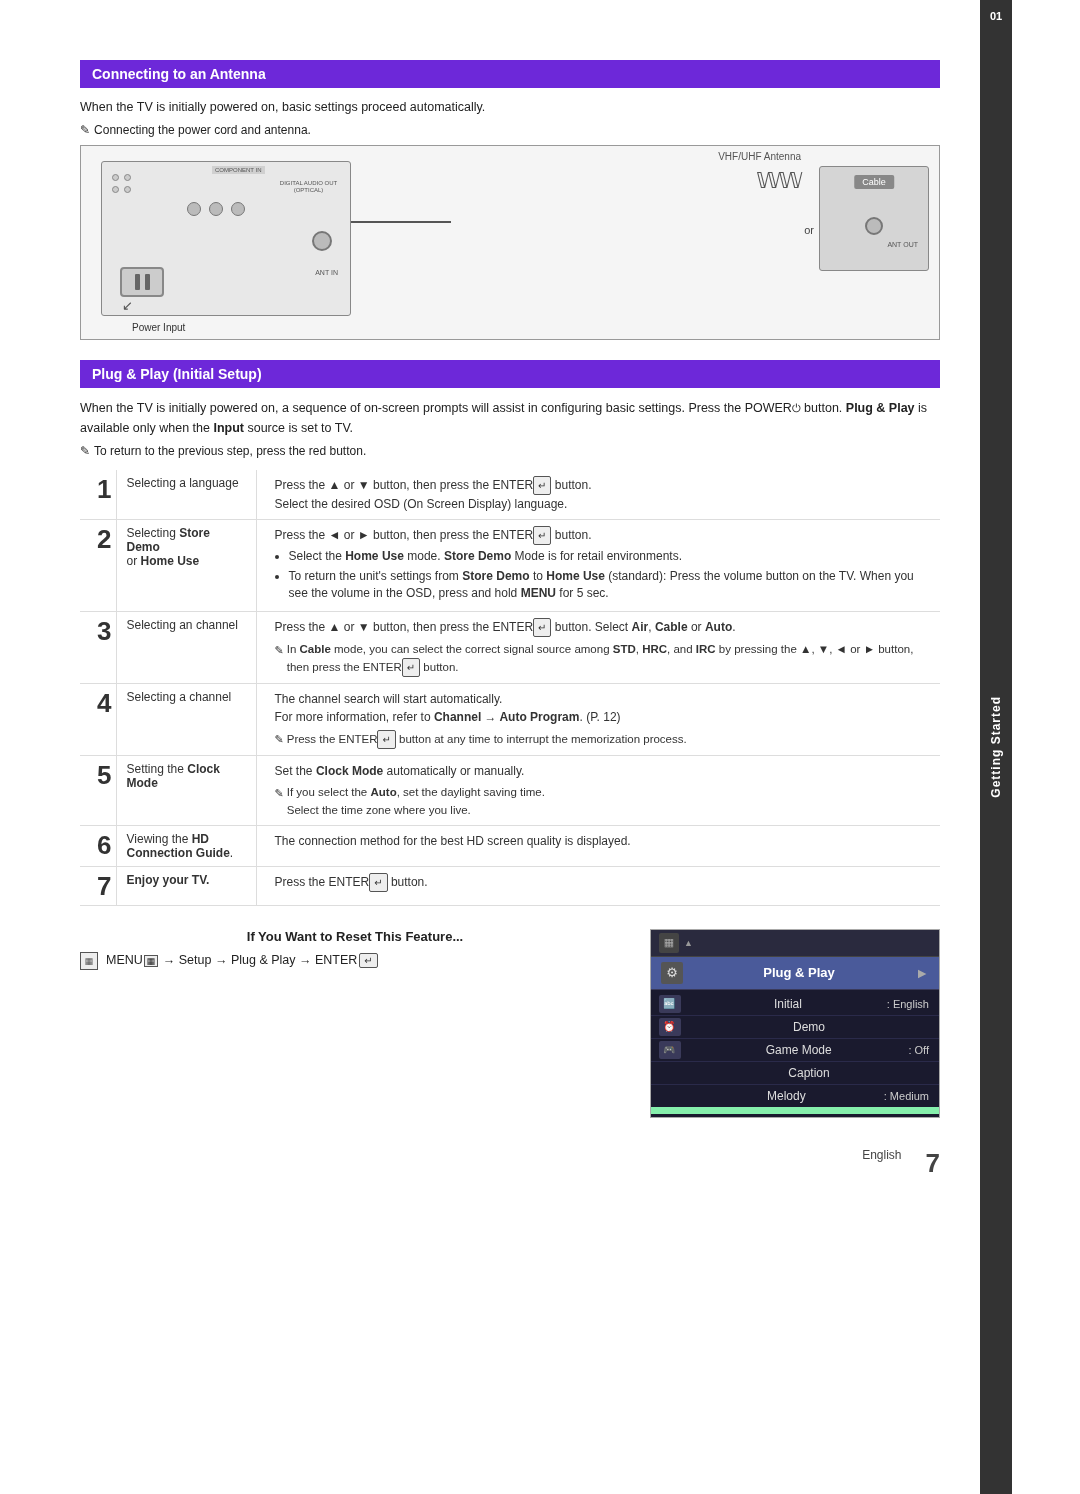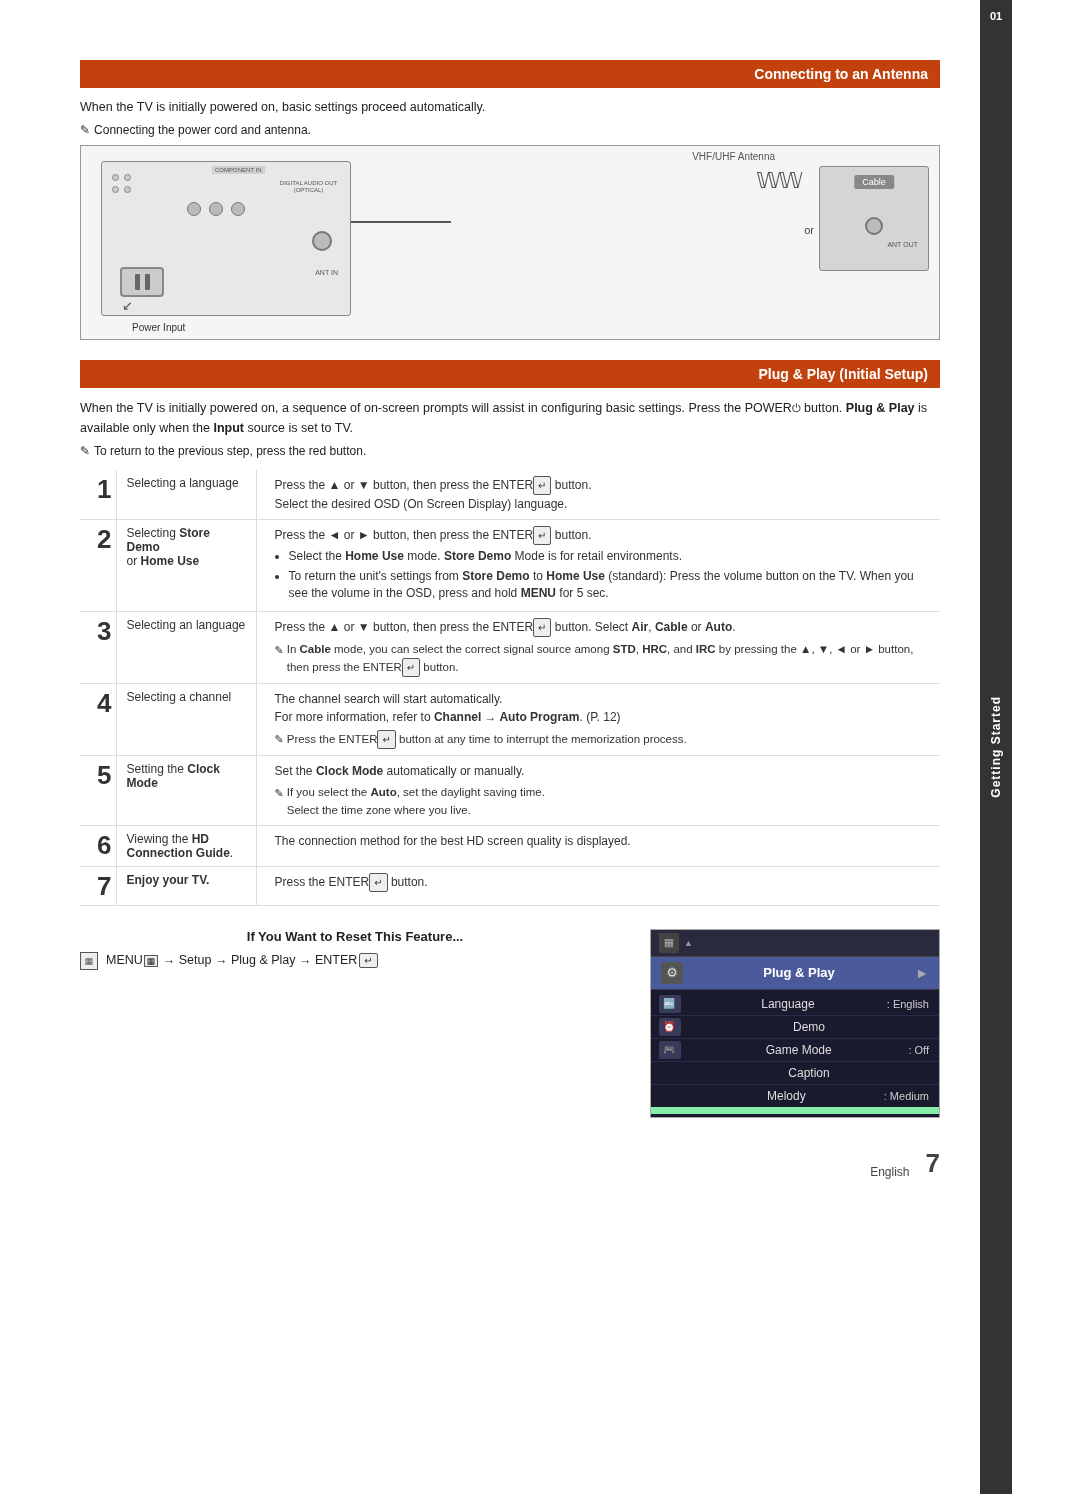--- a/index.html
+++ b/index.html
@@ -48,23 +48,23 @@
     .side-tab-number {
       position: absolute;
       top: 10px;
       color: #fff;
       font-size: 11px;
       font-weight: bold;
     }
 
     
     .section-header {
-      background: #c2410c;
+      background: #6d28d9;
       color: #fff;
-      text-align: right;
+      text-align: left;
       font-weight: bold;
       font-size: 14px;
       padding: 6px 12px;
       margin-bottom: 10px;
     }
 
     
     .antenna-section {
       margin-bottom: 20px;
     }
@@ -249,24 +249,24 @@
       border: 1px solid #aaa;
       background: #1a1a2e;
       color: #fff;
       flex-shrink: 0;
     }
 
     
     .page-footer {
       display: flex;
       justify-content: flex-end;
-      align-items: flex-end;
+      align-items: flex-start;
       margin-top: 20px;
       padding-top: 10px;
-      gap: 16px;
+      gap: 24px;
     }
 
     .footer-lang {
       font-size: 12px;
       color: #444;
     }
 
     .footer-page-num {
       font-size: 26px;
       font-weight: bold;
@@ -335,21 +335,21 @@
             <div style="width:5px;height:16px;background:#666;border-radius:1px;"></div>
             <div style="width:5px;height:16px;background:#666;border-radius:1px;"></div>
           </div>
 
           <div style="position:absolute;bottom:2px;left:20px;font-size:13px;color:#555;">↙</div>
           <div style="position:absolute;bottom:-18px;left:30px;font-size:10px;color:#333;">Power Input</div>
         </div>
 
         <div style="position:absolute;left:270px;top:75px;width:100px;height:2px;background:#555;"></div>
 
-        <div style="position:absolute;right:164px;top:5px;font-size:10px;color:#555;">VHF/UHF Antenna</div>
+        <div style="position:absolute;right:138px;top:5px;font-size:10px;color:#555;">VHF/UHF Antenna</div>
         <div style="position:absolute;right:138px;top:22px;font-size:22px;color:#555;letter-spacing:-2px;">𝕎𝕎</div>
 
         <div style="position:absolute;right:125px;top:78px;font-size:11px;color:#444;">or</div>
 
         <div style="position:absolute;right:10px;top:20px;width:110px;height:105px;background:#d5d5d5;border:1px solid #888;border-radius:3px;">
           <div style="position:absolute;top:8px;left:50%;transform:translateX(-50%);background:#888;color:#fff;font-size:9px;padding:2px 8px;border-radius:2px;white-space:nowrap;">Cable</div>
           <div style="position:absolute;bottom:22px;right:10px;font-size:7px;color:#555;">ANT OUT</div>
           <div style="position:absolute;bottom:35px;left:50%;transform:translateX(-50%);width:18px;height:18px;border-radius:50%;border:2px solid #777;background:#bbb;"></div>
         </div>
       </div>
@@ -388,21 +388,21 @@
               Press the <span class="triangle-left"></span> or <span class="triangle-right"></span> button, then press the ENTER<span class="enter-btn">↵</span> button.
               <ul>
                 <li>Select the <b>Home Use</b> mode. <b>Store Demo</b> Mode is for retail environments.</li>
                 <li>To return the unit's settings from <b>Store Demo</b> to <b>Home Use</b> (standard): Press the volume button on the TV. When you see the volume in the OSD, press and hold <b>MENU</b> for 5 sec.</li>
               </ul>
             </td>
           </tr>
 
           <tr>
             <td class="step-num-cell">3</td>
-            <td class="step-title-cell">Selecting an language</td>
+            <td class="step-title-cell">Selecting an channel</td>
             <td class="step-desc-cell">
               Press the <span class="triangle-up"></span> or <span class="triangle-down"></span> button, then press the ENTER<span class="enter-btn">↵</span> button. Select <b>Air</b>, <b>Cable</b> or <b>Auto</b>.
               <div class="note-line">
                 <span class="note-icon">✎</span>
                 <span>In <b>Cable</b> mode, you can select the correct signal source among <b>STD</b>, <b>HRC</b>, and <b>IRC</b> by pressing the <span class="triangle-up"></span>, <span class="triangle-down"></span>, <span class="triangle-left"></span> or <span class="triangle-right"></span> button, then press the ENTER<span class="enter-btn">↵</span> button.</span>
               </div>
             </td>
           </tr>
 
           <tr>
@@ -465,21 +465,21 @@
           <div style="background:#4a5a9a;padding:5px 10px;display:flex;align-items:center;gap:8px;border-bottom:1px solid #3a3a5a;">
             <div style="width:22px;height:22px;background:#555;border-radius:2px;display:flex;align-items:center;justify-content:center;font-size:13px;color:#ddd;">⚙</div>
             <span style="color:#fff;font-size:13px;font-weight:bold;flex:1;">Plug &amp; Play</span>
             <span style="color:#aaa;font-size:14px;">►</span>
           </div>
 
           <div style="padding:3px 0;">
 
             <div style="display:flex;align-items:center;padding:4px 10px 4px 38px;border-bottom:1px solid #2a2a4a;font-size:12px;color:#ddd;position:relative;background:#1a1a2e;">
               <div style="position:absolute;left:8px;width:22px;height:18px;background:#3a3a5a;border-radius:2px;display:flex;align-items:center;justify-content:center;font-size:10px;color:#aaa;">🔤</div>
-              <span style="flex:1;">Language</span>
+              <span style="flex:1;">Initial</span>
               <span style="color:#ccc;font-size:11px;">: English</span>
             </div>
 
             <div style="display:flex;align-items:center;padding:4px 10px 4px 38px;border-bottom:1px solid #2a2a4a;font-size:12px;color:#ddd;position:relative;background:#1a1a2e;">
               <div style="position:absolute;left:8px;width:22px;height:18px;background:#3a3a5a;border-radius:2px;display:flex;align-items:center;justify-content:center;font-size:10px;color:#aaa;">⏰</div>
               <span style="flex:1;">Demo</span>
               <span style="color:#ccc;font-size:11px;"></span>
             </div>
 
             <div style="display:flex;align-items:center;padding:4px 10px 4px 38px;border-bottom:1px solid #2a2a4a;font-size:12px;color:#ddd;position:relative;background:#1a1a2e;">

